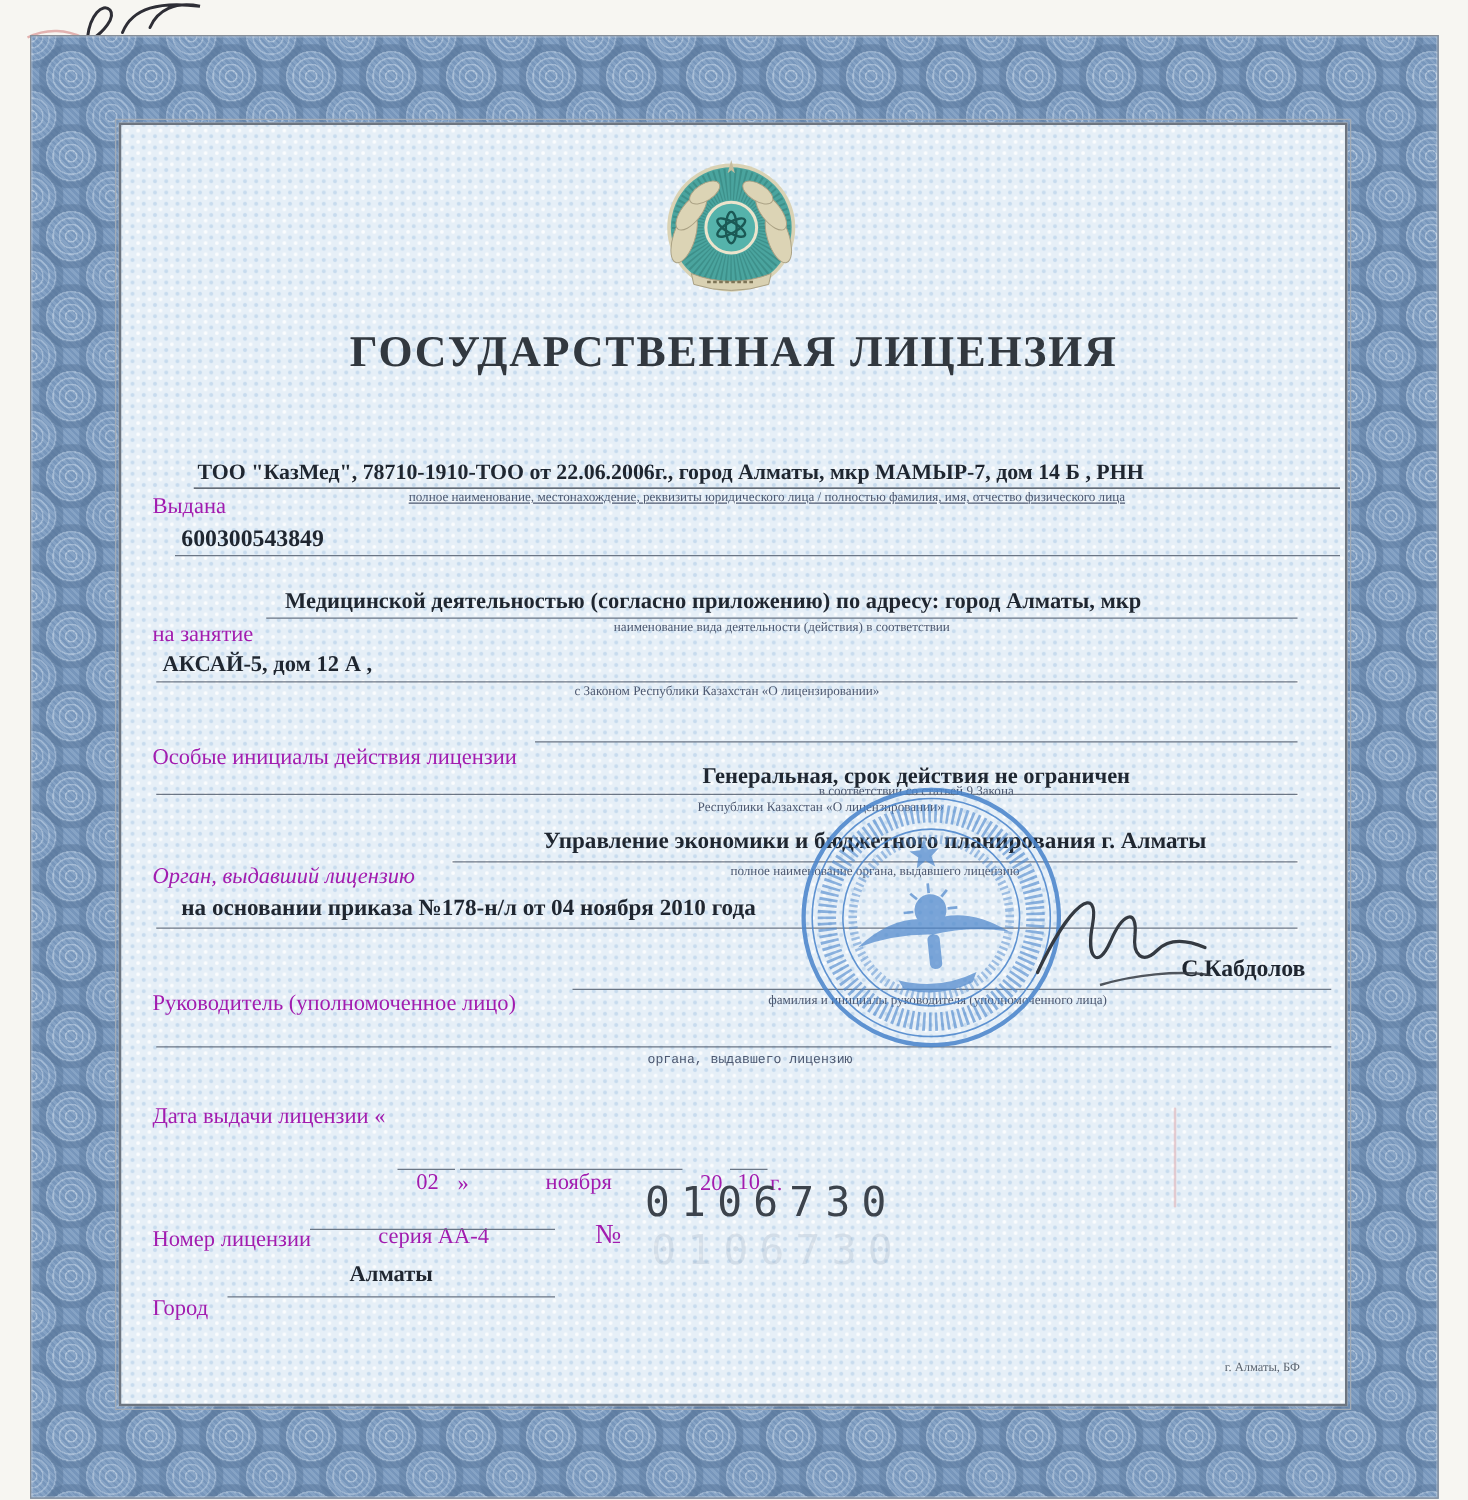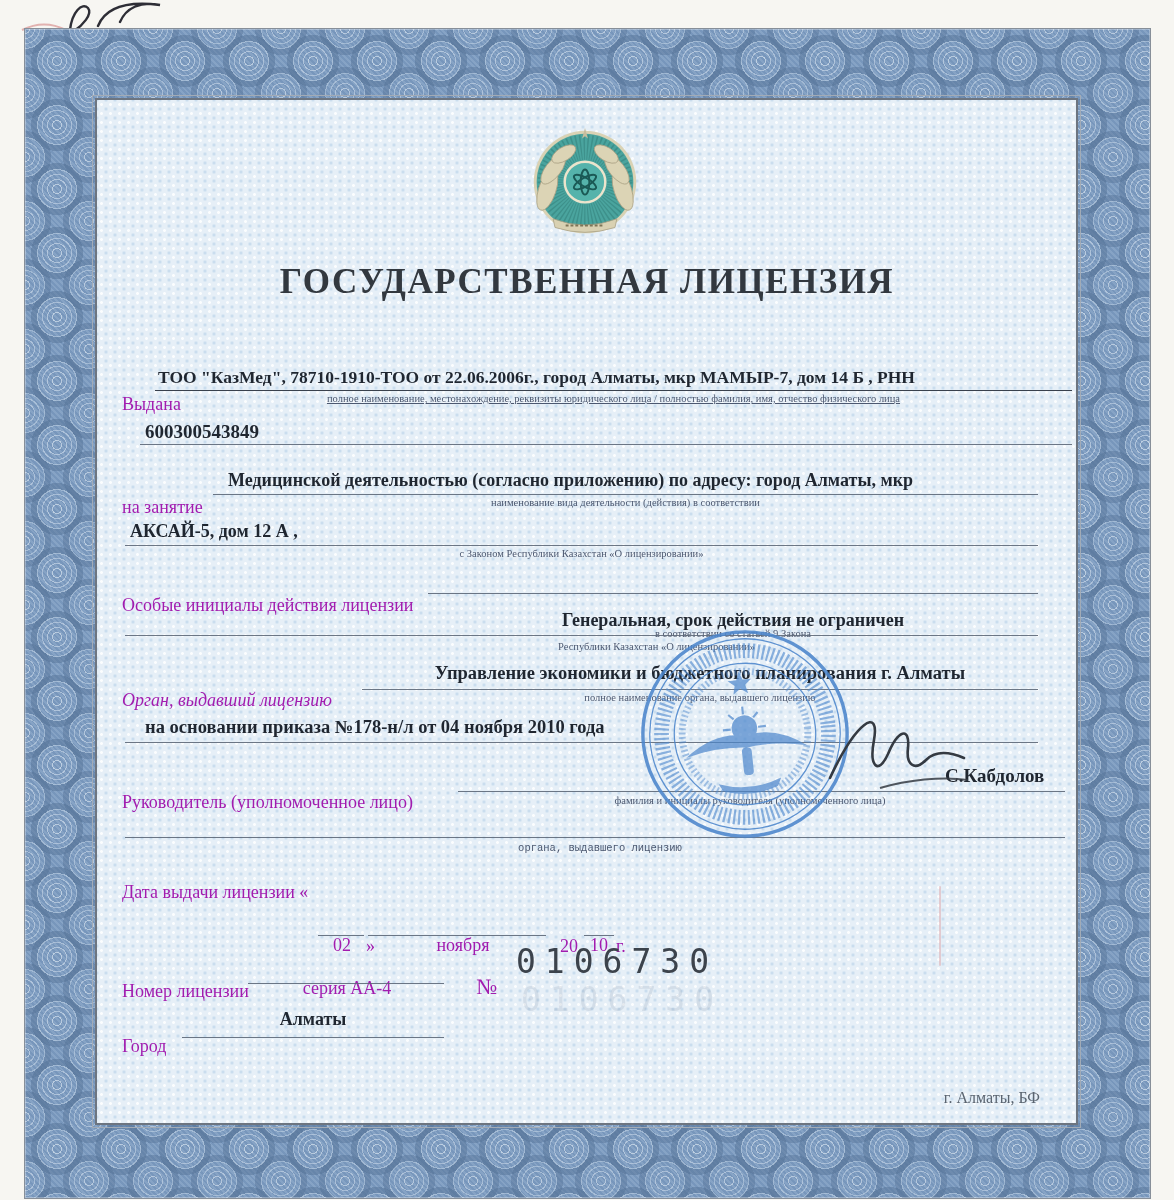--- a/index.html
+++ b/index.html
@@ -29,21 +29,21 @@
   .val{position:absolute;font-weight:bold;font-size:18px;color:#1f2630;white-space:nowrap;}
   .ctr{text-align:center;}
   .cap{position:absolute;font-size:10.5px;color:#4c5870;text-align:center;white-space:nowrap;}
   .rule{position:absolute;height:0;border-top:1px solid #5d6878;opacity:.9;}
   .rule.dark{border-top:1.6px solid #39414d;opacity:1;}
   .title{position:absolute;left:0;width:1174px;top:262px;text-align:center;
     font-weight:bold;font-size:35px;letter-spacing:1.5px;color:#32383f;}
   .licnum{position:absolute;font-family:"DejaVu Sans Mono","Liberation Mono",monospace;
     font-size:33px;letter-spacing:9px;color:#3c434c;white-space:nowrap;}
   .licnum.ghost{color:rgba(90,110,145,.14);}
-  .footnote{position:absolute;left:900px;width:140px;top:1089px;font-size:16px;
+  .footnote{position:absolute;left:900px;width:140px;top:1089px;font-size:10px;
     color:#5a6470;text-align:right;}
   .seal{position:absolute;left:637px;top:626px;width:216px;height:216px;opacity:.88;
     transform:rotate(-6deg);}
   .sig{position:absolute;left:822px;top:692px;width:150px;height:115px;}
   .emblem{position:absolute;left:527px;top:126px;width:116px;height:116px;}
   .scribble{position:absolute;left:10px;top:0;width:210px;height:52px;}
   .crease{position:absolute;left:939px;top:886px;width:2px;height:80px;
     background:rgba(214,125,128,.32);border-radius:2px;}
 </style>
 </head>

